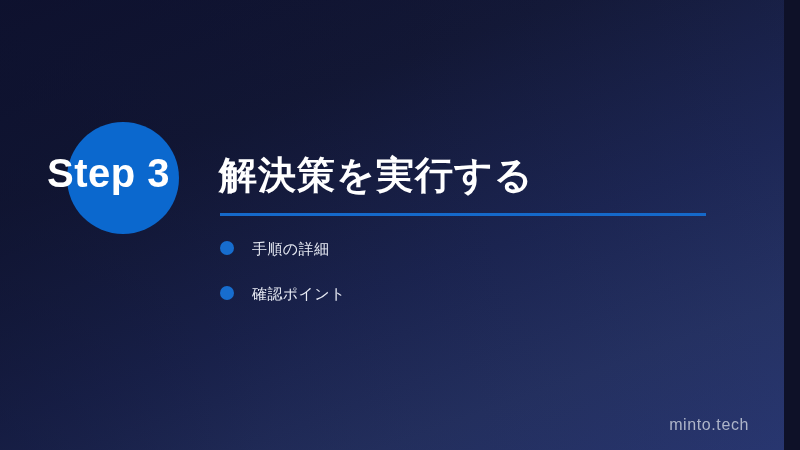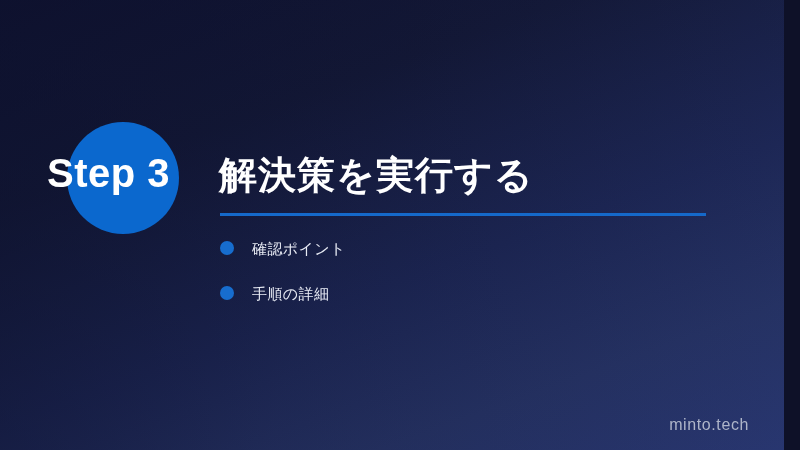--- a/index.html
+++ b/index.html
@@ -128,23 +128,23 @@
 
   <div class="step-label">Step 3</div>
 
   <div class="title">解決策を実行する</div>
 
   <div class="divider"></div>
 
   <ul class="bullet-list">
     <li class="bullet-item">
       <span class="bullet-dot"></span>
-      <span class="bullet-text">確認ポイント</span>
+      <span class="bullet-text">手順の詳細</span>
     </li>
     <li class="bullet-item">
       <span class="bullet-dot"></span>
-      <span class="bullet-text">手順の詳細</span>
+      <span class="bullet-text">確認ポイント</span>
     </li>
   </ul>
 
   <div class="watermark">minto.tech</div>
 
 </div>
 
 </body></html>

